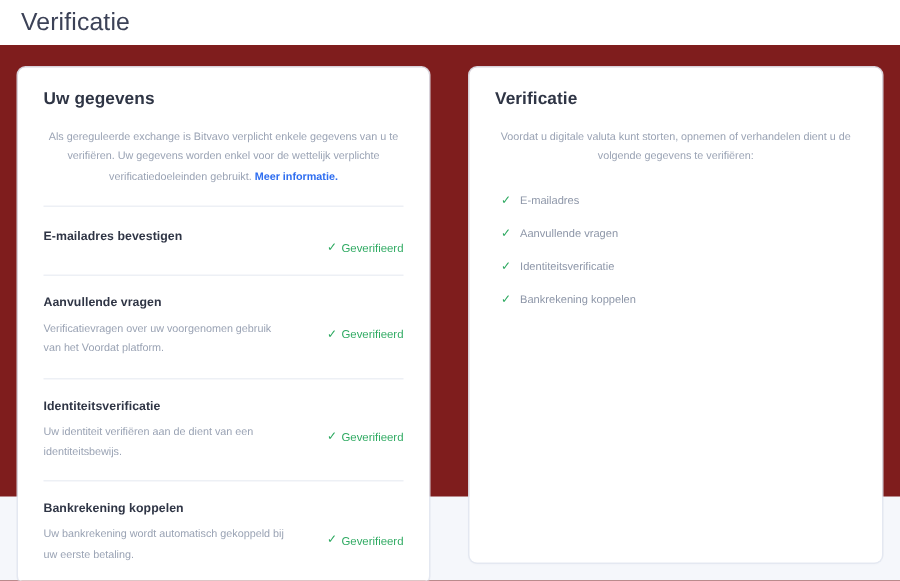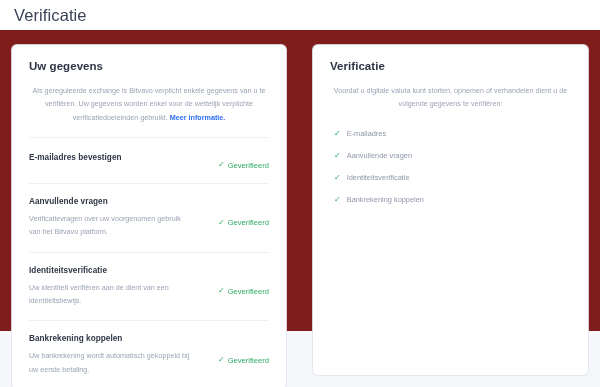--- a/index.html
+++ b/index.html
@@ -186,21 +186,21 @@
           <span class="check">✓</span>
           <span>Geverifieerd</span>
         </div>
       </div>
 
       <div class="divider"></div>
 
       <div class="row">
         <div class="row-text">
           <div class="row-title">Aanvullende vragen</div>
-          <div class="row-desc">Verificatievragen over uw voorgenomen gebruik van het Bitvavo platform.</div>
+          <div class="row-desc">Verificatievragen over uw voorgenomen gebruik van het Voordat platform.</div>
         </div>
         <div class="status">
           <span class="check">✓</span>
           <span>Geverifieerd</span>
         </div>
       </div>
 
       <div class="divider"></div>
 
       <div class="row">

